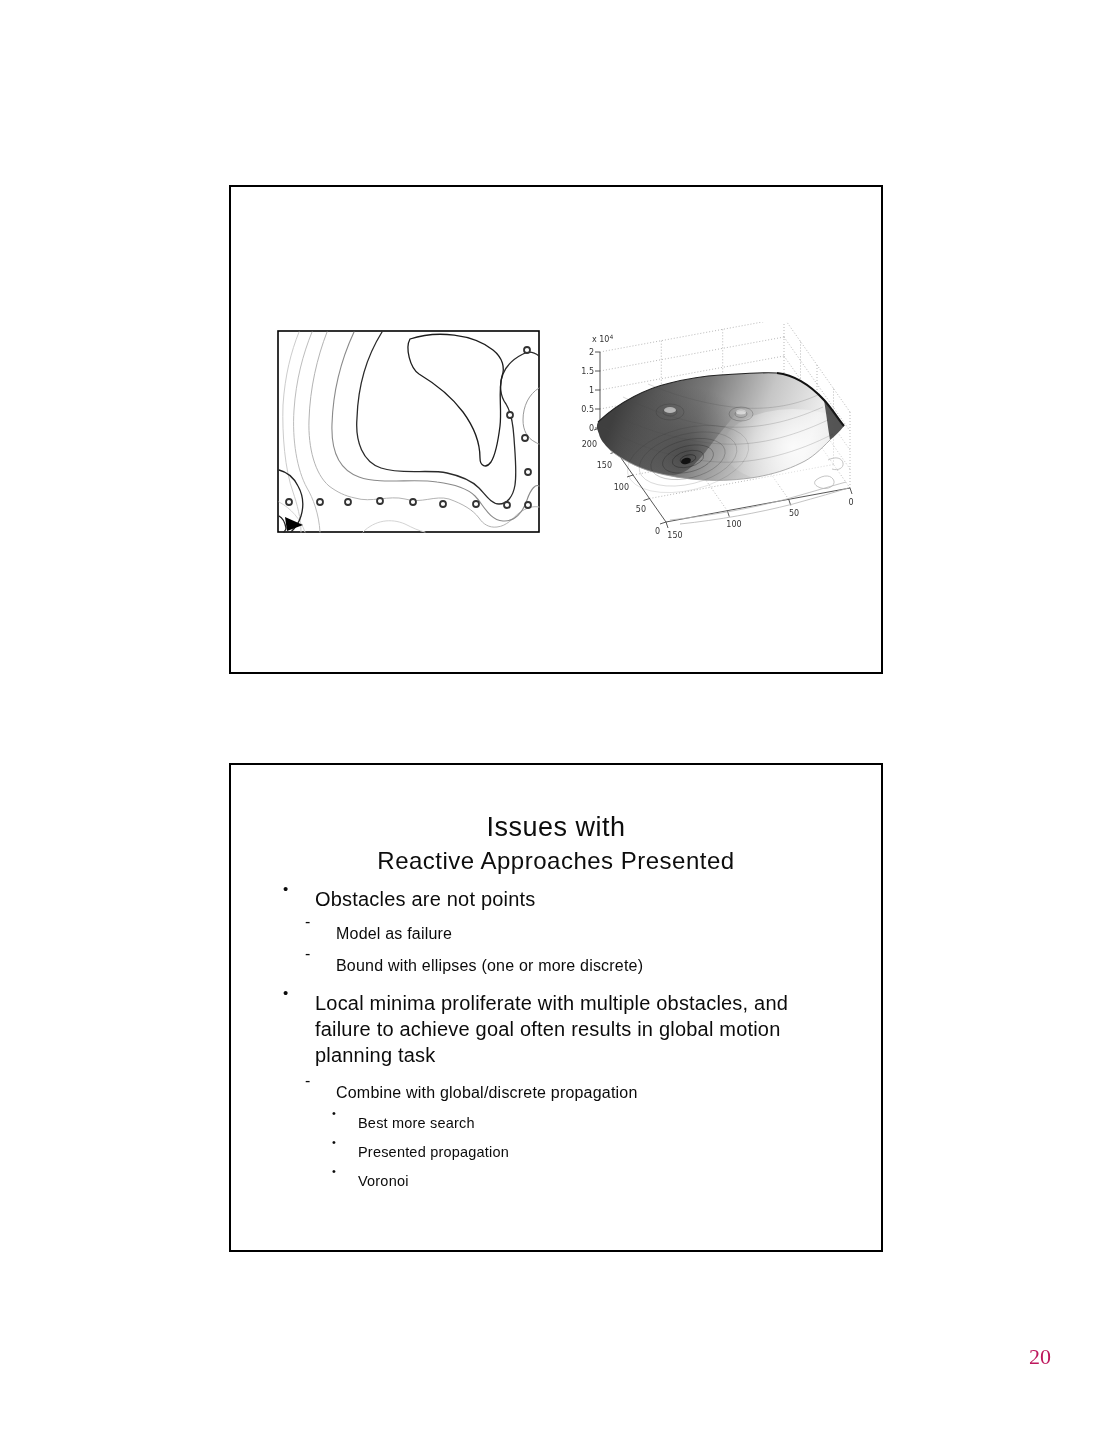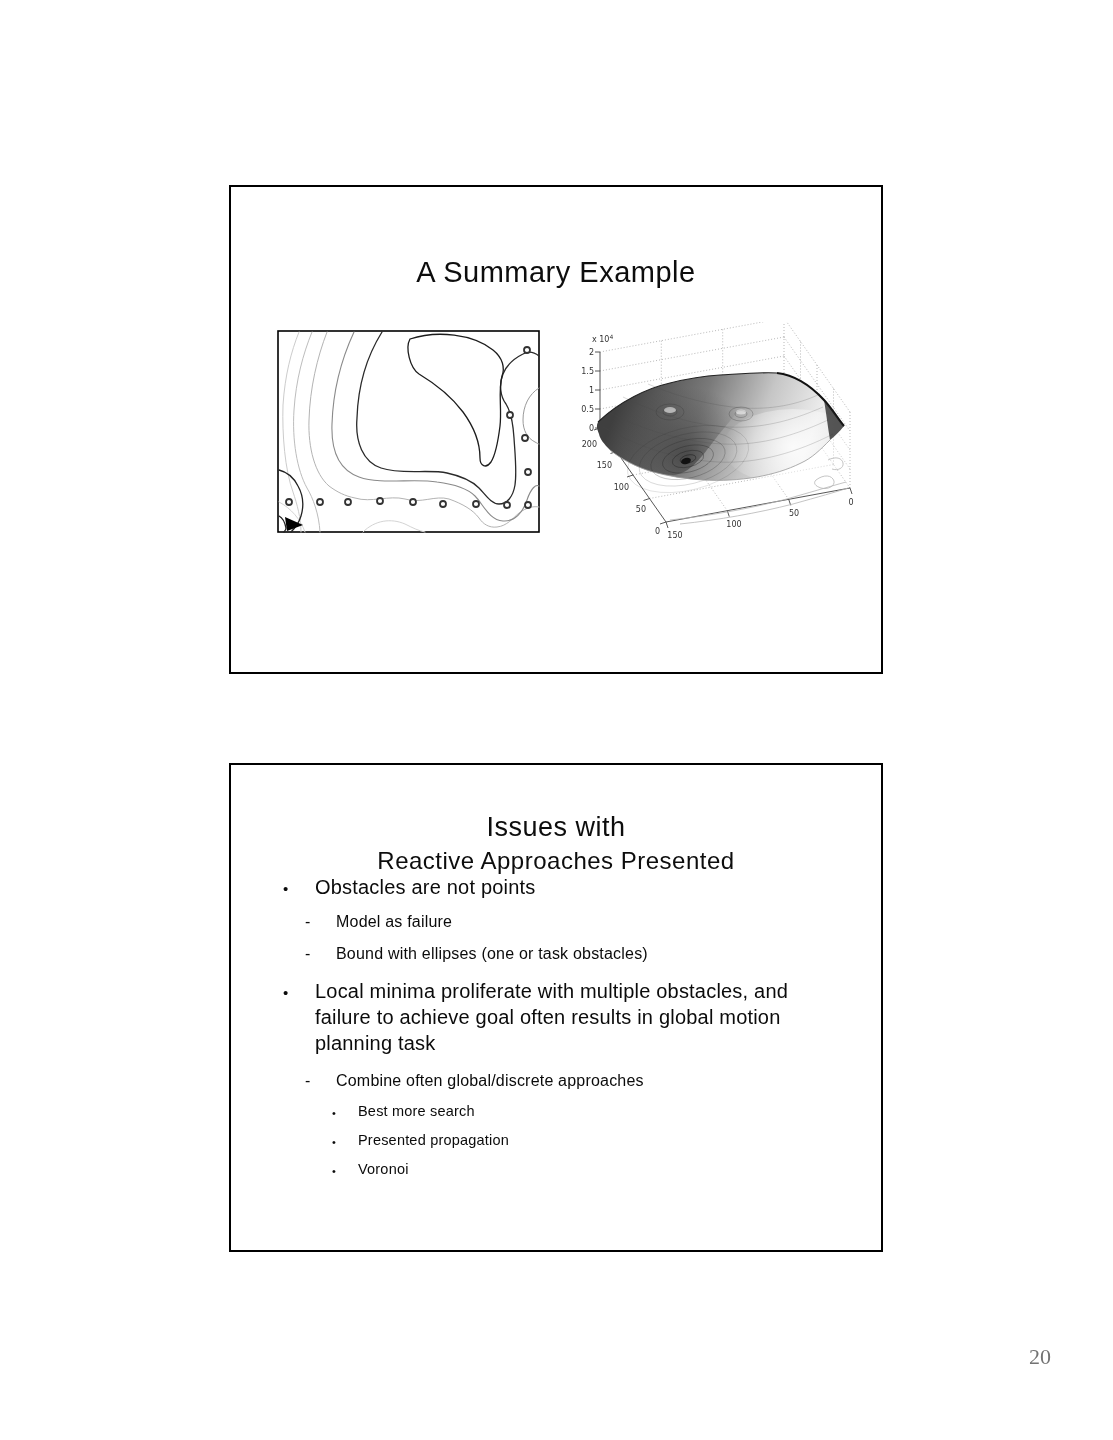--- a/index.html
+++ b/index.html
@@ -18,42 +18,41 @@
     font-weight:400;letter-spacing:0.5px;color:#0d0d0d;white-space:nowrap;
   }
   .t1{top:50px;font-size:29px;}
   .t2a{top:25px;font-size:27px;}
   .t2b{top:58px;font-size:24px;}
   .fig{position:absolute;}
   .fig-contour{left:46px;top:143px;width:263px;height:203px;}
   .fig-surface{left:347px;top:135px;width:305px;height:245px;}
   .b{position:absolute;display:flex;align-items:flex-start;color:#0b0b0b;}
   .b .mk{flex:0 0 auto;text-align:left;}
-  .b .bt{flex:1 1 auto;letter-spacing:0.2px;}
+  .b .bt{flex:1 1 auto;letter-spacing:0.2px;margin-top:12px;}
   .lv1{left:52px;font-size:20px;line-height:26px;}
   .lv1 .mk{width:32px;font-size:15px;padding-top:2px;}
   .lv2{left:74px;font-size:16px;line-height:20px;}
   .lv2 .mk{width:31px;font-size:16px;}
   .lv3{left:101px;font-size:14.5px;line-height:18px;}
   .lv3 .mk{width:26px;font-size:11px;padding-top:2px;}
   .wrap .bt{width:515px;}
   .page-number{
     position:absolute;left:1016px;top:1344px;width:48px;text-align:center;
-    font-family:"Liberation Serif",serif;font-size:22px;color:#737373;
+    font-family:"Liberation Serif",serif;font-size:22px;color:#be185d;
   }
   svg{display:block;}
   svg text{font-family:"DejaVu Sans",sans-serif;fill:#333;}
 </style>
 </head>
 <body>
 
 <div class="page">
 
   <section class="slide slide1">
-    <h1 class="slide-title t1">A Summary Example</h1>
 
     <div class="fig fig-contour">
       <svg width="263" height="203" viewBox="0 0 263 203">
         <rect x="1" y="1" width="261" height="201" fill="#ffffff" stroke="#000" stroke-width="1.6"></rect>
         <g fill="none" stroke-linecap="round">
 
           <path stroke="#cccccc" stroke-width="1" d="M22,2 C14,22 8,45 6,75 C5,105 8,140 16,162 C20,174 24,188 24,202"></path>
           <path stroke="#bdbdbd" stroke-width="1" d="M35,2 C26,24 19,50 17,80 C15,110 20,140 30,158 C36,168 42,184 43,202"></path>
 
           <path stroke="#b3b3b3" stroke-width="1" d="M50,2 C40,28 33,58 32,90 C31,118 38,144 52,156 C60,162 68,166 78,168 C94,173 112,165 128,169 C144,174 158,165 172,169 C186,174 196,180 202,188 C206,194 212,198 220,197 C230,196 236,188 242,183 C250,177 257,176 262,177"></path>
@@ -236,29 +235,29 @@
     <div class="b lv1" style="top:109px">
       <span class="mk">•</span>
       <span class="bt">Obstacles are not points</span>
     </div>
     <div class="b lv2" style="top:147px">
       <span class="mk">-</span>
       <span class="bt">Model as failure</span>
     </div>
     <div class="b lv2" style="top:179px">
       <span class="mk">-</span>
-      <span class="bt">Bound with ellipses (one or task obstacles)</span>
+      <span class="bt">Bound with ellipses (one or more discrete)</span>
     </div>
     <div class="b lv1 wrap" style="top:213px">
       <span class="mk">•</span>
       <span class="bt">Local minima proliferate with multiple obstacles, and failure to achieve goal often results in global motion planning task</span>
     </div>
     <div class="b lv2" style="top:306px">
       <span class="mk">-</span>
-      <span class="bt">Combine often global/discrete approaches</span>
+      <span class="bt">Combine with global/discrete propagation</span>
     </div>
     <div class="b lv3" style="top:337px">
       <span class="mk">•</span>
       <span class="bt">Best more search</span>
     </div>
     <div class="b lv3" style="top:366px">
       <span class="mk">•</span>
       <span class="bt">Presented propagation</span>
     </div>
     <div class="b lv3" style="top:395px">

